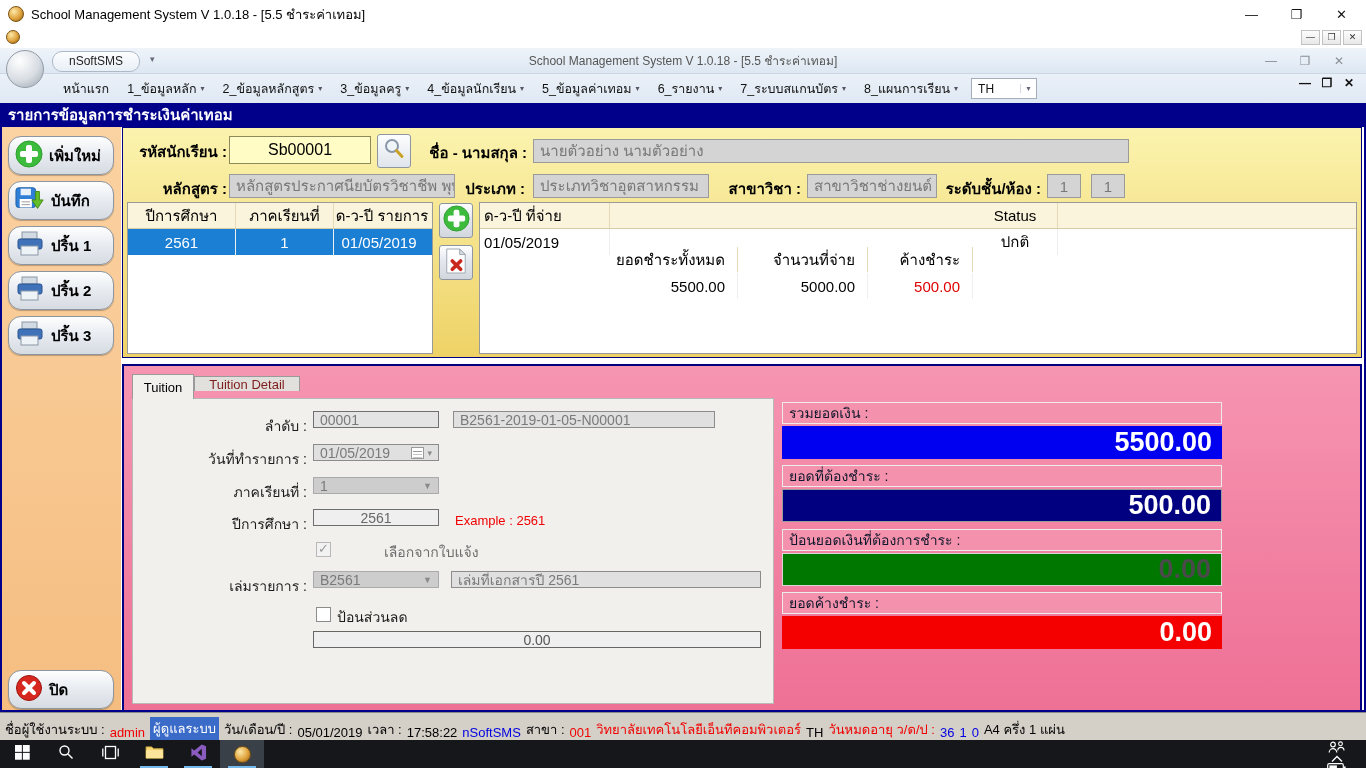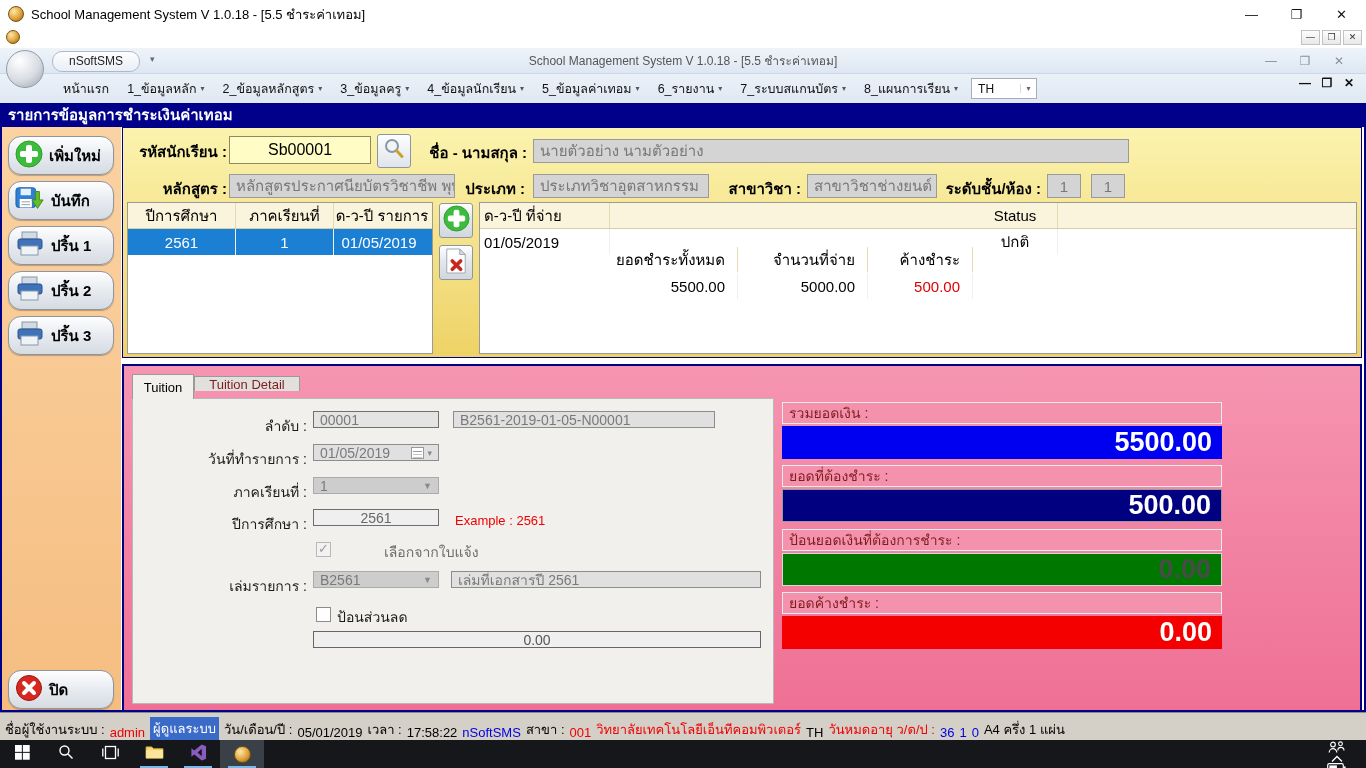--- a/index.html
+++ b/index.html
@@ -84,21 +84,21 @@
   .lite-field { background:#efefef; border:1px solid #6e6e6e; color:#686868; justify-content:center; }
   .hint-red { position:absolute; font-size:13px; color:#f00000; }
   .cbx { position:absolute; width:15px; height:15px; background:#fff; border:1px solid #8c8c8c; }
   .cbx-disabled { background:#f2f2f2; border:1px solid #b8b8b8; }
   .cbx-disabled::after { content:"✓"; position:absolute; left:1px; top:-2px; font-size:13px; color:#9a9a9a; }
   .cbx-label { position:absolute; font-size:14px; }
   .cal-ico { width:13px; height:12px; border:1px solid #9a9a9a; background:#fff; margin-left:auto; position:relative; }
   .cal-ico::after { content:""; position:absolute; left:1px; top:3px; right:1px; height:1px; background:#9a9a9a; box-shadow:0 3px 0 #c5c5c5, 0 6px 0 #c5c5c5; }
 
   
-  .amt-label { position:absolute; left:658px; width:440px; height:22px; background:#f492ae; border:1px solid #ececec; font-size:14px; color:#7f1d1d; display:flex; align-items:center; padding-left:6px; }
+  .amt-label { position:absolute; left:658px; width:440px; height:22px; background:#f492ae; border:1px solid #ececec; font-size:14px; color:#0f172a; display:flex; align-items:center; padding-left:6px; }
   .amt-box { position:absolute; left:658px; width:440px; height:33px; display:flex; align-items:center; justify-content:flex-end; padding-right:10px; font-size:27px; font-weight:bold; color:#fff; }
   .amt-blue { background:#0000f0; }
   .amt-navy { background:#000080; border:1px solid #9a9a9a; }
   .amt-green { background:#007800; border:1px solid #d8d8d8; color:#4a4a4a; }
   .amt-red { background:#f50000; }
 
   
   .statusbar { position:absolute; left:0; top:712px; width:1366px; height:28px; background:#d4d0c8; border-top:1px solid #8a8a8a; display:flex; align-items:flex-end; padding-left:5px; font-size:13px; font-weight:normal; white-space:nowrap; }
   .statusbar span { margin-right:5px; }
   .st-black { color:#000; }

